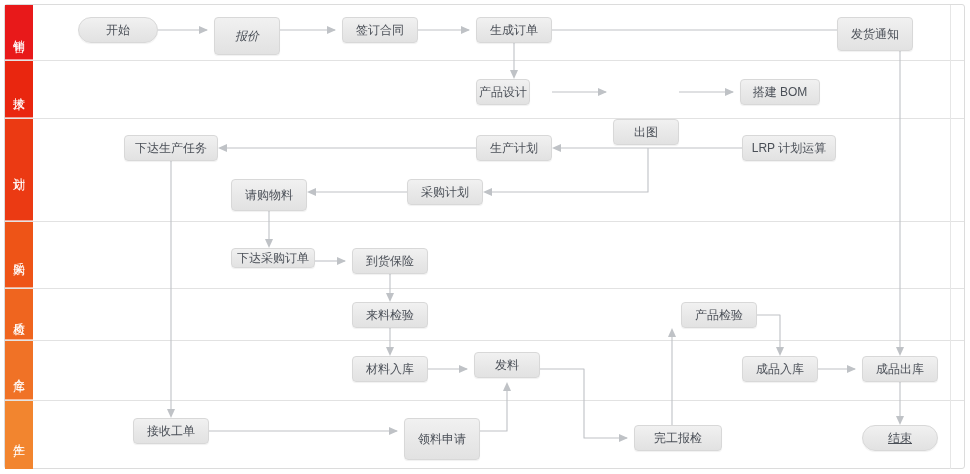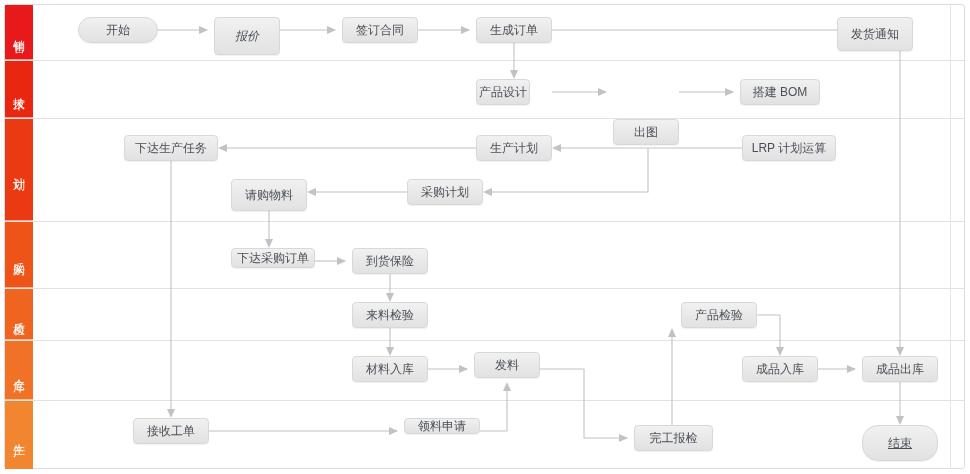--- a/index.html
+++ b/index.html
@@ -245,17 +245,17 @@
       <div class="node" style="left: 407px; top: 179px; width: 76px; height: 26px;">采购计划</div>
       <div class="node" style="left: 231px; top: 248px; width: 84px; height: 20px; text-align: right;">下达采购订单</div>
       <div class="node" style="left: 352px; top: 248px; width: 76px; height: 26px;">到货保险</div>
       <div class="node" style="left: 352px; top: 302px; width: 76px; height: 26px; text-align: center;">来料检验</div>
       <div class="node" style="left: 668px; top: 302px; width: 76px; height: 26px; margin-left: 13px;">产品检验</div>
       <div class="node" style="left: 352px; top: 356px; width: 76px; height: 26px;">材料入库</div>
       <div class="node" style="left: 474px; top: 352px; width: 66px; height: 26px;">发料</div>
       <div class="node" style="left: 742px; top: 356px; width: 76px; height: 26px;">成品入库</div>
       <div class="node" style="left: 862px; top: 356px; width: 76px; height: 26px;">成品出库</div>
       <div class="node" style="left: 133px; top: 418px; width: 76px; height: 26px;">接收工单</div>
-      <div class="node" style="left: 404px; top: 418px; width: 76px; height: 16px;">领料申请</div>
-      <div class="node" style="left: 634px; top: 425px; width: 79px; height: 26px;">完工报检</div>
-      <div class="node pill" style="left: 862px; top: 425px; width: 76px; height: 36px; text-decoration: underline;">结束</div>
+      <div class="node" style="left: 404px; top: 418px; width: 76px; height: 42px;">领料申请</div>
+      <div class="node" style="left: 634px; top: 425px; width: 88px; height: 26px;">完工报检</div>
+      <div class="node pill" style="left: 862px; top: 425px; width: 76px; height: 26px; text-decoration: underline;">结束</div>
     </div>
 </div>
 
 </body></html>

